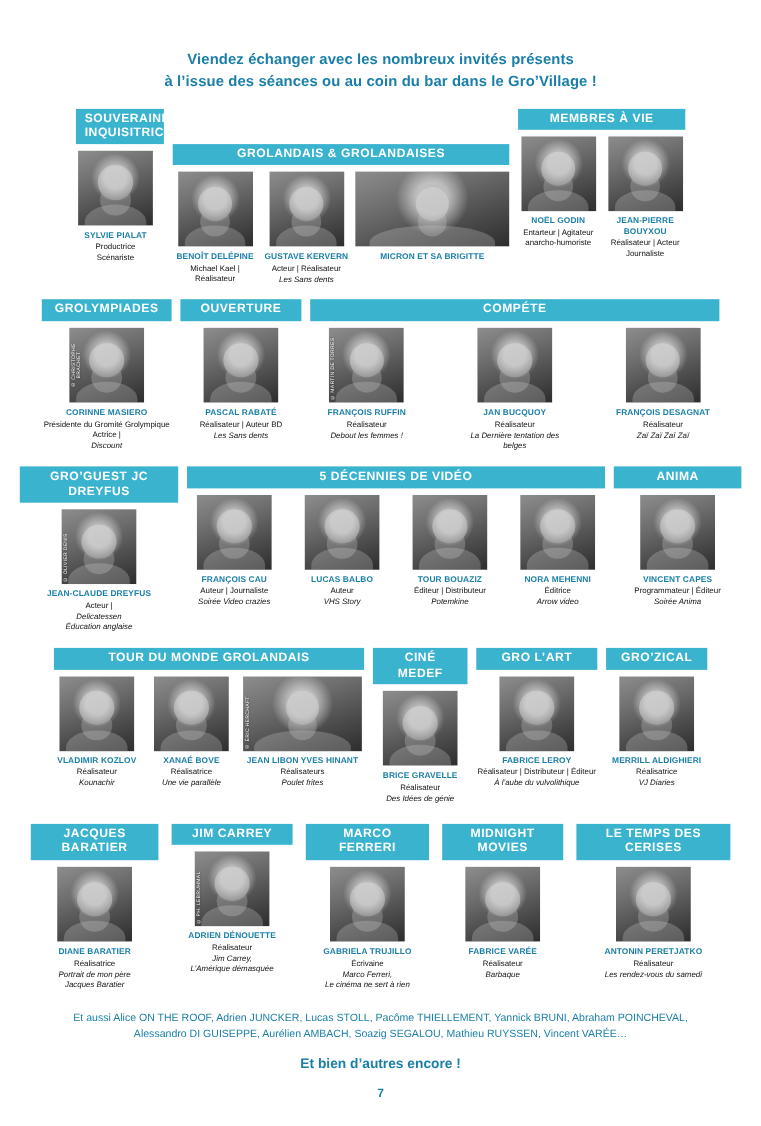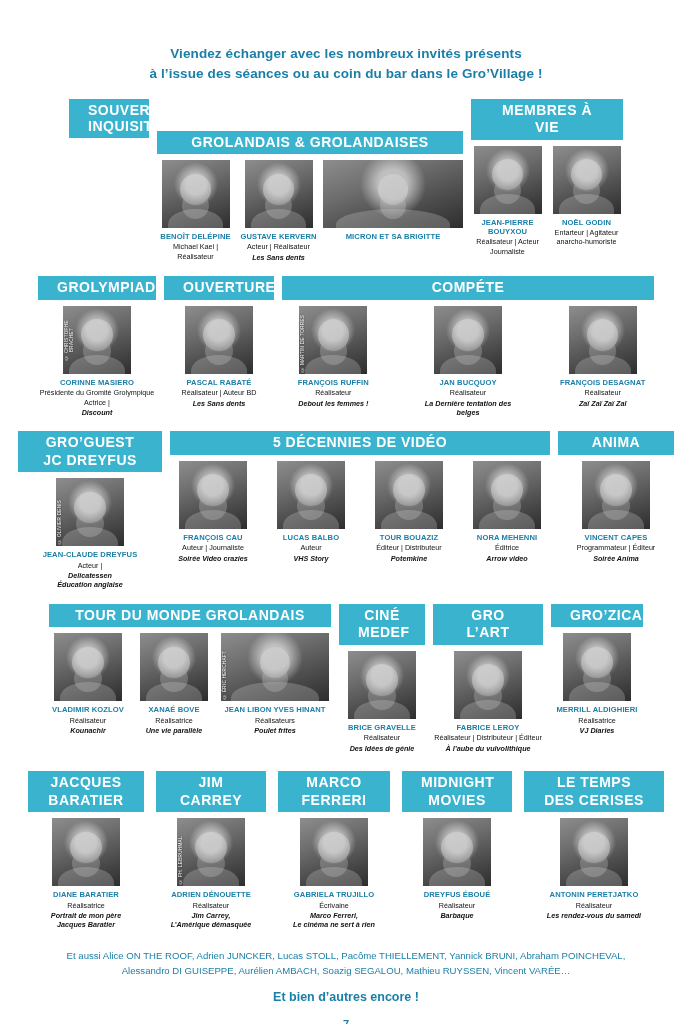--- a/index.html
+++ b/index.html
@@ -42,24 +42,24 @@
     margin-top: 14px;
   }
   .group {
     display: flex;
     flex-direction: column;
   }
   .group-header {
     background: #3ab3cf;
     color: #ffffff;
     font-weight: bold;
-    font-size: 14px;
+    font-size: 11px;
     letter-spacing: 0.5px;
     text-align: center;
-    padding: 3px 19px;
+    padding: 3px 8px;
     line-height: 1.25;
     text-transform: uppercase;
     margin-bottom: 6px;
   }
   .group-header.two-line { line-height: 1.2; }
   .people {
     display: flex;
     gap: 6px;
   }
   .person {
@@ -132,21 +132,21 @@
   .p-role {
     font-size: 7.2px;
     color: #111;
     line-height: 1.3;
     margin-top: 1px;
   }
   .p-work {
     font-size: 7.2px;
     color: #111;
     font-style: italic;
-    font-weight: bold;
+    font-weight: normal;
     line-height: 1.3;
     margin-top: 1px;
   }
 
   
   .w1 { width: 80px; }
   .w2 { width: 152px; }
   .w4 { width: 300px; margin-top: 32px; }
 
   
@@ -179,20 +179,32 @@
 <div class="page">
 
   <div class="intro">
     <span>Viendez échanger avec les nombreux invités présents</span>
     <span class="l2">à l’issue des séances ou au coin du bar dans le Gro’Village !</span>
   </div>
 
   <div class="band" style="justify-content:center;">
     <div class="group w1">
       <div class="group-header two-line">SOUVERAINE INQUISITRICE</div>
+      <div class="people">
+        <div class="person" style="width:72px">
+          <div class="photo">
+              <div class="ph-inner"></div>
+              <div class="ph-head"></div>
+              <div class="ph-body"></div>
+            </div>
+          <div class="p-name">SYLVIE PIALAT</div>
+          <div class="p-role" style="white-space:pre-line">Productrice
+Scénariste</div>
+        </div>
+      </div>
     </div>
 
     <div class="group w4" style="width:306px">
       <div class="group-header">GROLANDAIS &amp; GROLANDAISES</div>
       <div class="people">
         <div class="person" style="width:78px">
           <div class="photo">
               <div class="ph-inner"></div>
               <div class="ph-head"></div>
               <div class="ph-body"></div>
@@ -223,33 +235,33 @@
 
     <div class="group w2" style="width:152px">
       <div class="group-header">MEMBRES À VIE</div>
       <div class="people">
         <div class="person" style="width:73px">
           <div class="photo">
               <div class="ph-inner"></div>
               <div class="ph-head"></div>
               <div class="ph-body"></div>
             </div>
+          <div class="p-name">NOËL GODIN</div>
+          <div class="p-role" style="white-space:pre-line">Entarteur | Agitateur
+anarcho-humoriste</div>
+        </div>
+        <div class="person" style="width:73px">
+          <div class="photo">
+              <div class="ph-inner"></div>
+              <div class="ph-head"></div>
+              <div class="ph-body"></div>
+            </div>
           <div class="p-name">JEAN-PIERRE BOUYXOU</div>
           <div class="p-role" style="white-space:pre-line">Réalisateur | Acteur
 Journaliste</div>
-        </div>
-        <div class="person" style="width:73px">
-          <div class="photo">
-              <div class="ph-inner"></div>
-              <div class="ph-head"></div>
-              <div class="ph-body"></div>
-            </div>
-          <div class="p-name">NOËL GODIN</div>
-          <div class="p-role" style="white-space:pre-line">Entarteur | Agitateur
-anarcho-humoriste</div>
         </div>
       </div>
     </div>
   </div>
 
   <div class="band" style="justify-content:center;">
     <div class="group" style="width:118px">
       <div class="group-header">GROLYMPIADES</div>
       <div class="people">
         <div class="person" style="width:118px">
@@ -545,21 +557,21 @@
 
     <div class="group" style="width:110px">
       <div class="group-header">MIDNIGHT MOVIES</div>
       <div class="people">
         <div class="person" style="width:110px">
           <div class="photo">
               <div class="ph-inner"></div>
               <div class="ph-head"></div>
               <div class="ph-body"></div>
             </div>
-          <div class="p-name">DREYFUS ÉBOUÉ</div>
+          <div class="p-name">FABRICE VARÉE</div>
           <div class="p-role">Réalisateur</div>
           <div class="p-work">Barbaque</div>
         </div>
       </div>
     </div>
 
     <div class="group" style="width:140px">
       <div class="group-header">LE TEMPS DES CERISES</div>
       <div class="people">
         <div class="person" style="width:140px">

